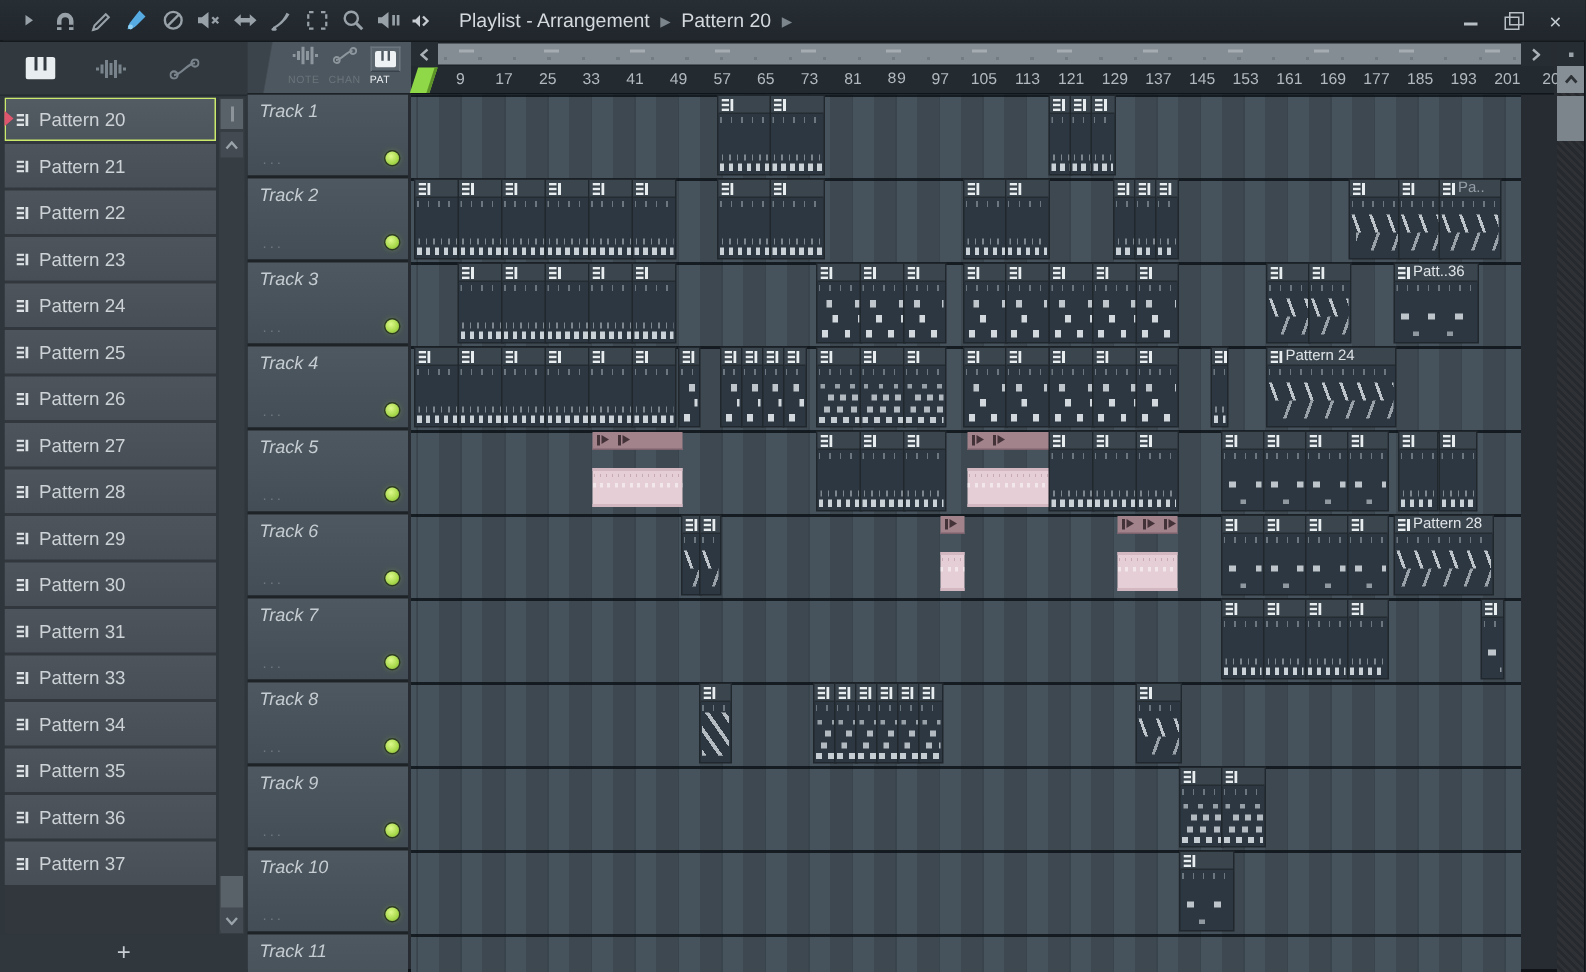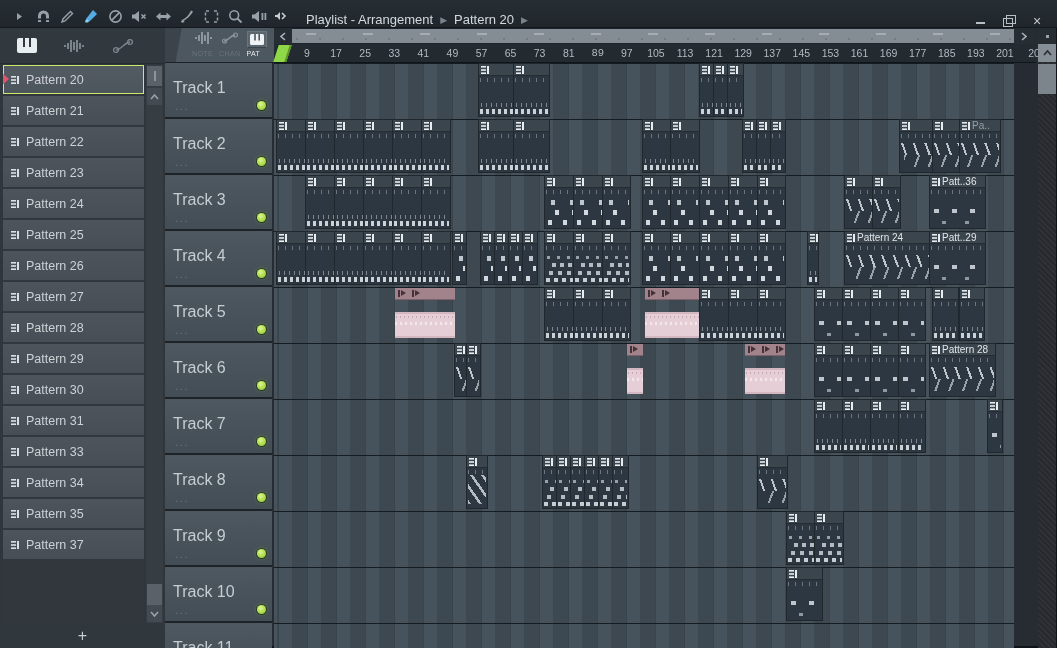--- a/index.html
+++ b/index.html
@@ -3,21 +3,21 @@
 <meta charset="utf-8">
 <style>
   * { margin:0; padding:0; box-sizing:border-box; }
   html,body { width:1057px; height:648px; overflow:hidden; background:#1a1f24; }
   body { font-family:"Liberation Sans", sans-serif; -webkit-user-select:none; user-select:none; }
   .screen { position:relative; width:1057px; height:648px; background:#262c31; overflow:hidden;
             box-shadow:inset 0 0 0 2px #101418; }
 
   
   .titlebar { position:absolute; left:0; top:0; width:1057px; height:28px;
-              background:linear-gradient(#272e34,#20262b); display:flex; align-items:flex-end;
+              background:linear-gradient(#272e34,#20262b); display:flex; align-items:center;
               border-bottom:1px solid #14191d; padding-left:8px; }
   .tbi { display:inline-flex; align-items:center; justify-content:center; width:22px; height:22px; }
   .tbi svg { display:block; }
   .breadcrumb { display:flex; align-items:center; gap:7px; margin-left:14px; color:#d3d9dd; font-size:13px; }
   .bc-arrow { color:#7c858c; font-size:9px; }
   .winctl { margin-left:auto; display:flex; align-items:center; gap:16px; padding-right:14px; }
   .wc { position:relative; width:12px; height:12px; display:inline-block; cursor:default; }
   .wc-min::after { content:""; position:absolute; left:1px; top:7px; width:9px; height:2px; background:#b9c0c5; }
   .wc-restore::before { content:""; position:absolute; left:0; top:3px; width:8px; height:7px; border:1px solid #b9c0c5; }
   .wc-restore::after { content:""; position:absolute; left:3px; top:0; width:8px; height:7px; border:1px solid #b9c0c5; }
@@ -70,21 +70,21 @@
   .vscroll { position:absolute; left:1038px; top:44px; width:18px; height:604px; background:#26292d;
              background-image:repeating-linear-gradient(45deg, rgba(255,255,255,.04) 0 2px, transparent 2px 4px); }
   .vs-btn { position:absolute; left:0; top:0; width:18px; height:18px; background:#878f96;
             display:flex; align-items:center; justify-content:center; }
   .vs-thumb { position:absolute; left:0; top:20px; width:18px; height:30px; background:#7d858c; }
 
   
   .trackheads { position:absolute; left:165px; top:63px; width:107px; height:585px; overflow:hidden; }
   .thead { position:relative; height:54px; margin-bottom:2px; background:linear-gradient(#4e5860,#434d55); }
   .thead::after { content:""; position:absolute; left:0; bottom:-2px; width:107px; height:2px; background:#1d2327; }
-  .t-name { position:absolute; left:8px; top:16px; color:#c6cdd2; font-size:16px; }
+  .t-name { position:absolute; left:8px; top:4px; color:#c6cdd2; font-size:12px;font-style:italic; }
   .t-dots { position:absolute; left:10px; bottom:5px; color:#6e777e; font-size:10px; letter-spacing:2px; }
   .t-led { position:absolute; right:6px; bottom:7px; width:9px; height:9px; border-radius:50%;
            background:radial-gradient(circle at 40% 35%, #ddf98c, #a8d94a 60%, #7fae32);
            box-shadow:0 0 0 1px #2d3a20, 0 0 4px rgba(160,220,70,.45); }
 
   
   .grid { position:absolute; left:274px; top:63px; width:740px; height:585px; overflow:hidden;
           background-color:#404c55;
           background-image:
             repeating-linear-gradient(180deg, rgba(13,19,24,.85) 0 1.5px, transparent 1.5px 56px),
@@ -428,20 +428,31 @@
         </div>
         <div class="plist-item">
           <span class="pg">
             <svg width="8" height="8" viewBox="0 0 8 8">
               <rect x="6" y="0" width="2" height="8" fill="#e8edf0"></rect>
               <rect x="0" y="0" width="5" height="1.6" fill="#e8edf0"></rect>
               <rect x="0" y="3.2" width="5" height="1.6" fill="#e8edf0"></rect>
               <rect x="0" y="6.4" width="5" height="1.6" fill="#e8edf0"></rect>
             </svg>
           </span>
+          <span>Pattern 36</span>
+        </div>
+        <div class="plist-item">
+          <span class="pg">
+            <svg width="8" height="8" viewBox="0 0 8 8">
+              <rect x="6" y="0" width="2" height="8" fill="#e8edf0"></rect>
+              <rect x="0" y="0" width="5" height="1.6" fill="#e8edf0"></rect>
+              <rect x="0" y="3.2" width="5" height="1.6" fill="#e8edf0"></rect>
+              <rect x="0" y="6.4" width="5" height="1.6" fill="#e8edf0"></rect>
+            </svg>
+          </span>
           <span>Pattern 37</span>
         </div>
       </div>
     <div class="plist-scroll">
       <span class="psb-grip"></span>
       <span class="psb-btn" style="top:23px;">
         <svg class="chev" width="9" height="6" viewBox="0 0 9 6">
             <path d="M1 5 L4.5 1 L8 5" fill="none" stroke="#9aa3aa" stroke-width="1.6"></path>
           </svg>
       </span>
@@ -1355,34 +1366,20 @@
               <rect x="6" y="0" width="2" height="8" fill="#e8edf0"></rect>
               <rect x="0" y="0" width="5" height="1.6" fill="#e8edf0"></rect>
               <rect x="0" y="3.2" width="5" height="1.6" fill="#e8edf0"></rect>
               <rect x="0" y="6.4" width="5" height="1.6" fill="#e8edf0"></rect>
             </svg>
           </span>
           <span class="clip-label">Pattern 24</span>
         </div>
         <div class="clip-body"></div>
       </div>
-      <div class="clip pattern pv-sparse" style="left: 656px; top: 169px; width: 55px;">
-        <div class="clip-head">
-          <span class="pg">
-            <svg width="8" height="8" viewBox="0 0 8 8">
-              <rect x="6" y="0" width="2" height="8" fill="#e8edf0"></rect>
-              <rect x="0" y="0" width="5" height="1.6" fill="#e8edf0"></rect>
-              <rect x="0" y="3.2" width="5" height="1.6" fill="#e8edf0"></rect>
-              <rect x="0" y="6.4" width="5" height="1.6" fill="#e8edf0"></rect>
-            </svg>
-          </span>
-          <span class="clip-label">Patt..29</span>
-        </div>
-        <div class="clip-body"></div>
-      </div>
       <div class="clip audio" style="left: 121px; top: 225px; width: 60px;">
         <div class="clip-head">
           <span class="ag"></span>
           <span class="ag"></span>
         </div>
         <div class="clip-body">
           <div class="wave"></div>
         </div>
       </div>
       <div class="clip pattern pv-steps" style="left: 271px; top: 225px; width: 29px;">

